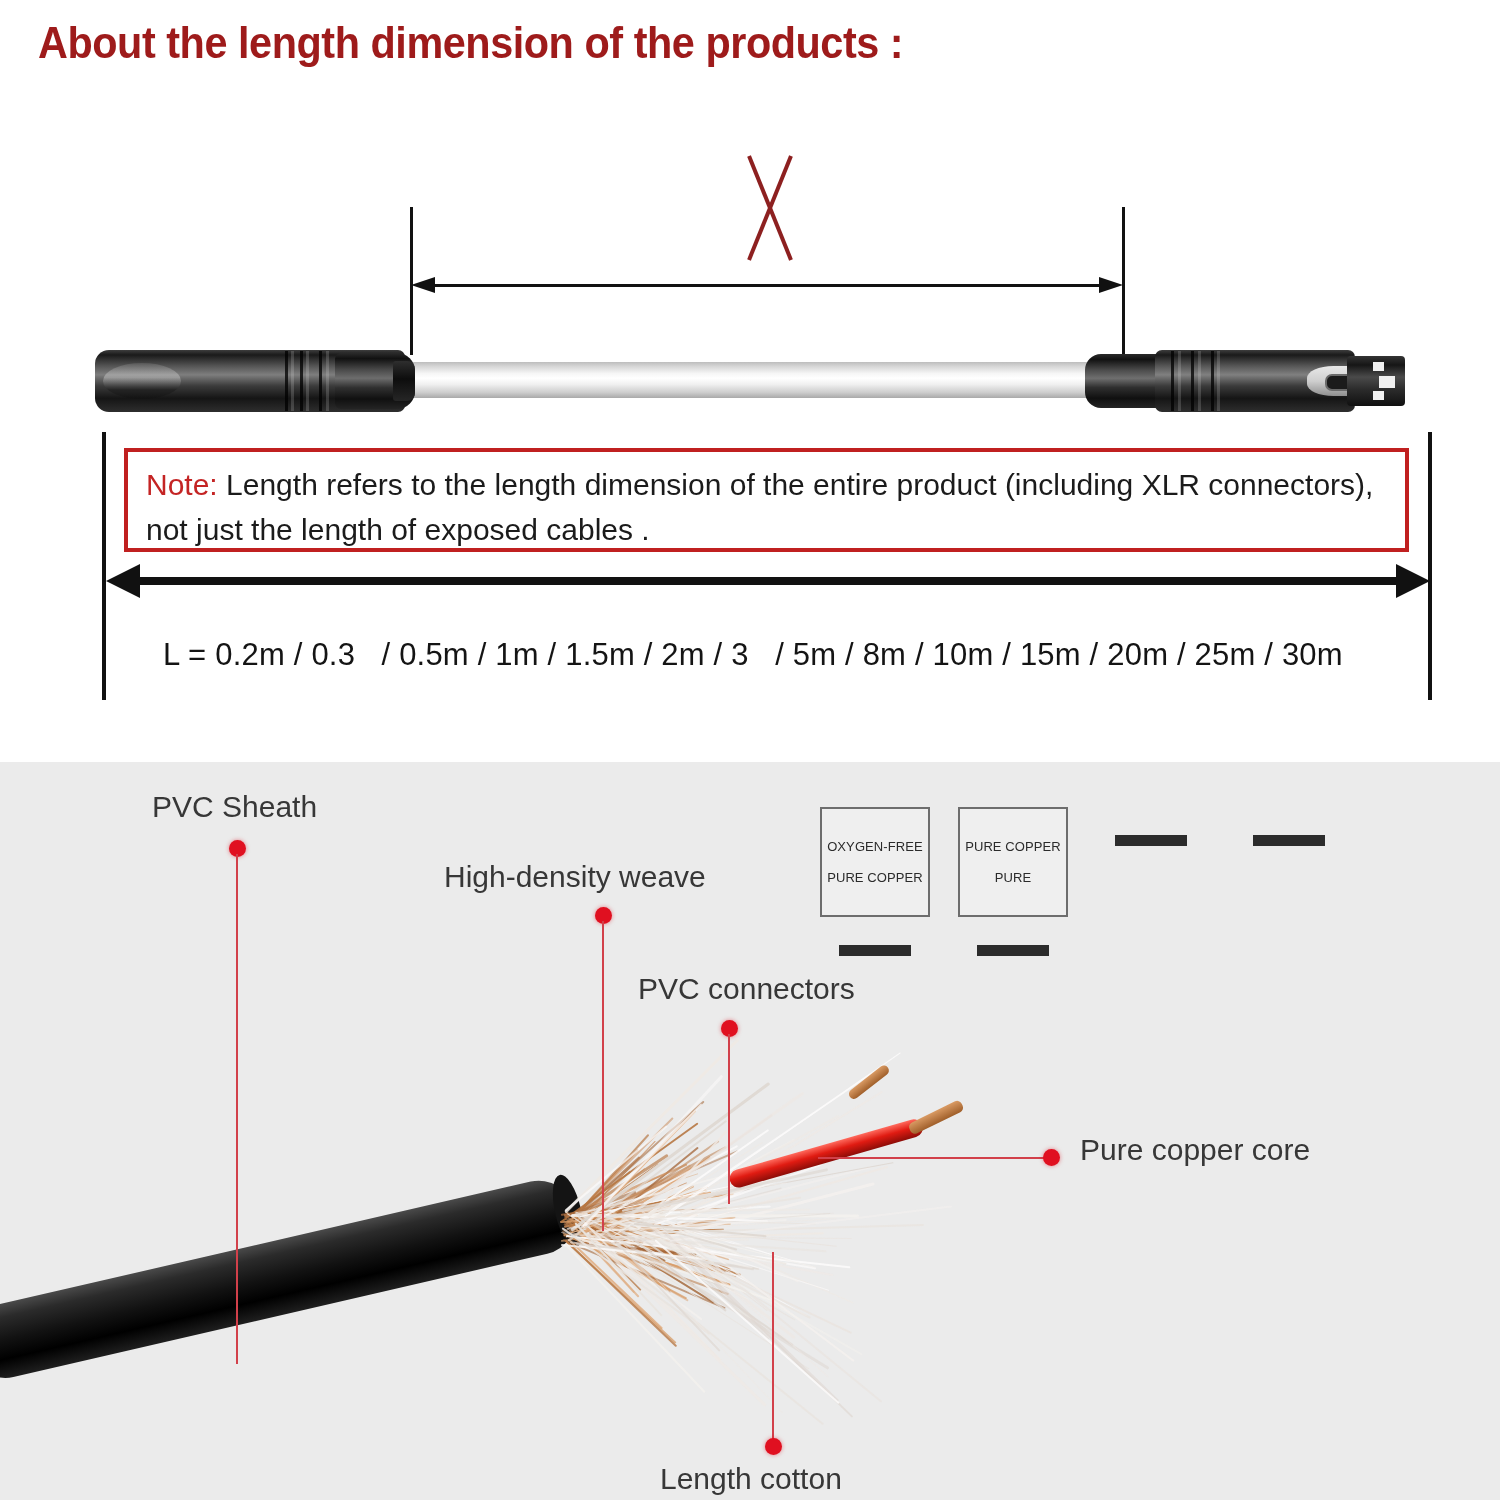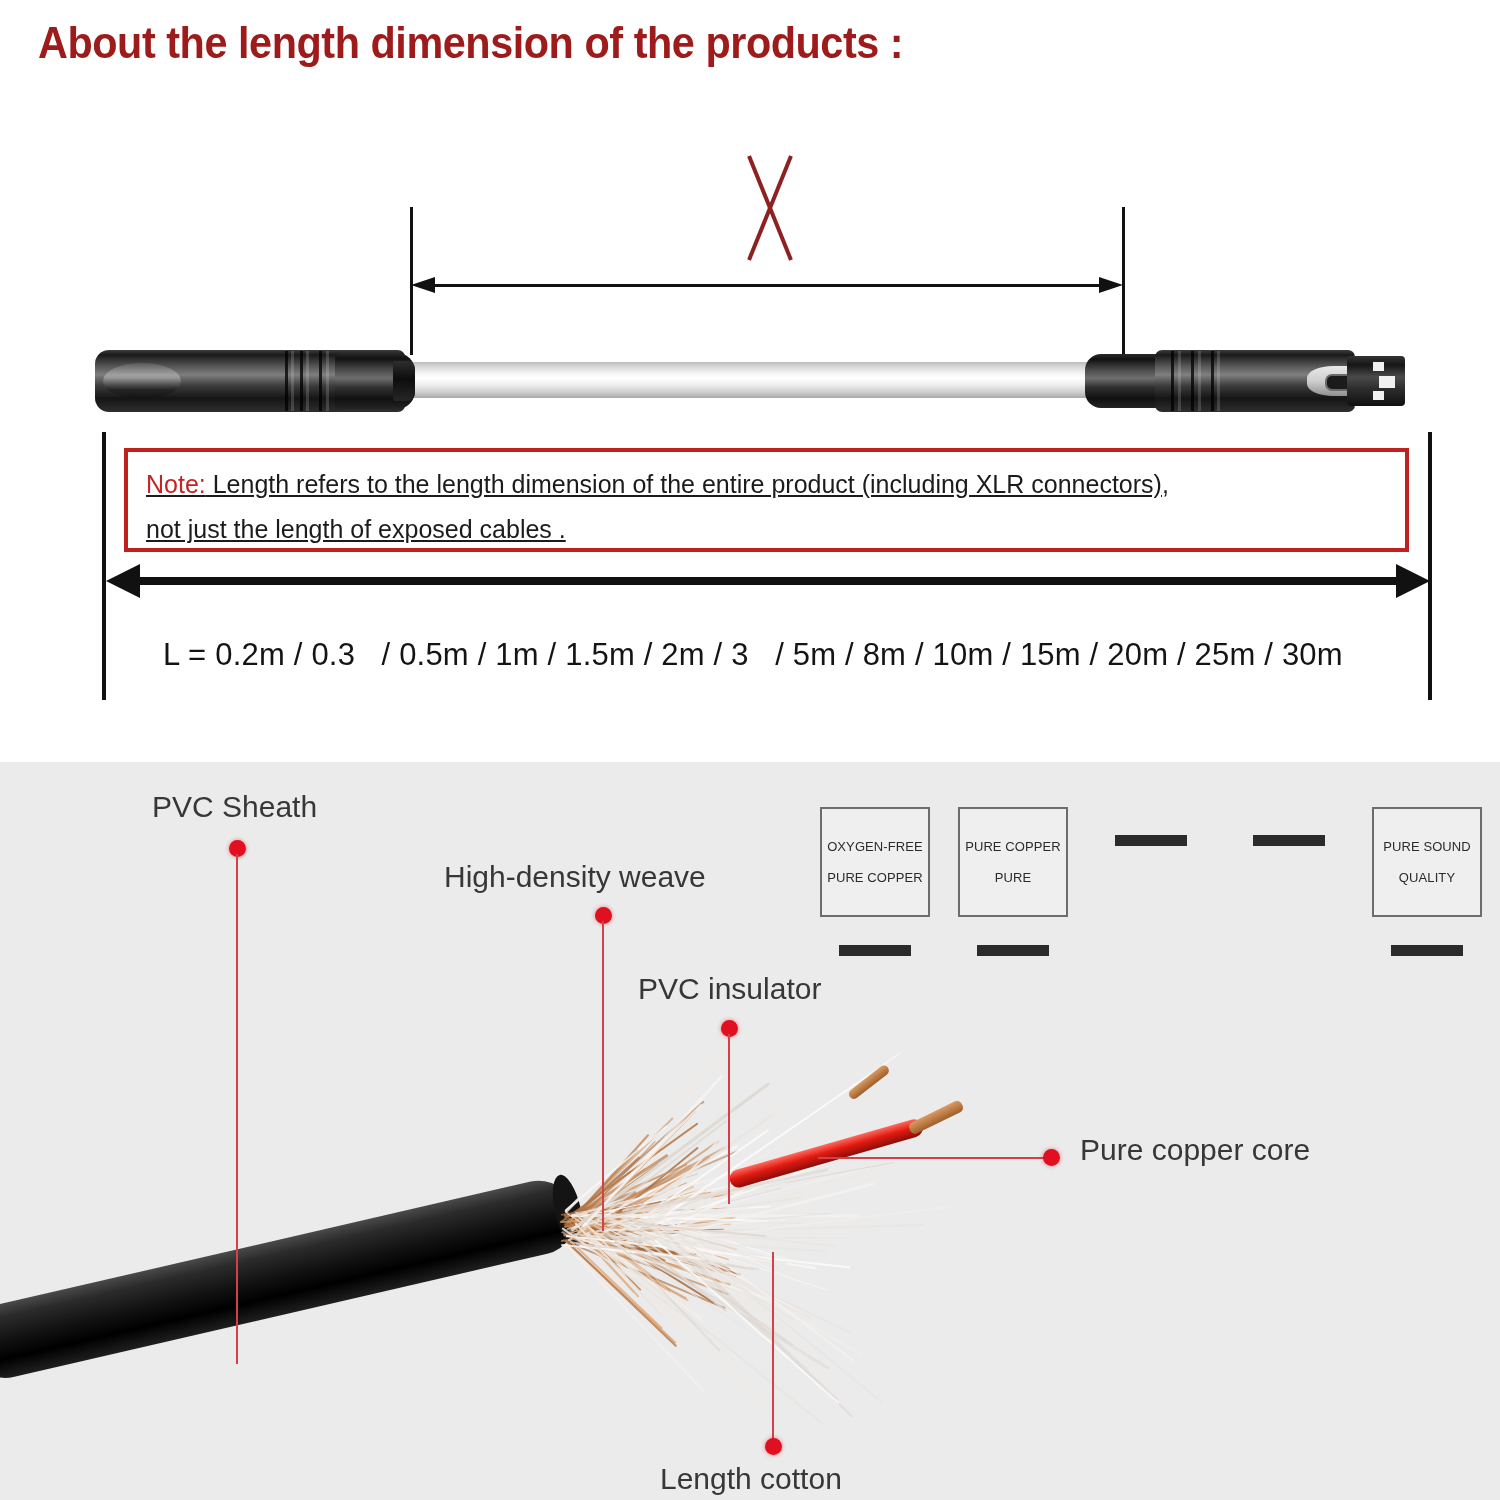--- a/index.html
+++ b/index.html
@@ -231,25 +231,24 @@
     left: 124px;
     top: 448px;
     width: 1285px;
     height: 104px;
     box-sizing: border-box;
     border: 4px solid #c02020;
     background: #ffffff;
     padding: 10px 16px 0 18px;
   }
   #note-box .line {
-    font-size: 25px;
+    font-size: 30px;
     color: #1b1b1b;
     line-height: 45px;
     white-space: nowrap;
-    text-decoration: underline;
   }
   #note-box .note-kw { color: #c42424; }
 
   
   #ext-left-full  { position: absolute; left: 102px;  top: 432px; width: 4px; height: 268px; background:#111111; }
   #ext-right-full { position: absolute; left: 1428px; top: 432px; width: 4px; height: 268px; background:#111111; }
 
   #arrow-full {
     position: absolute;
     left: 106px;
@@ -527,27 +526,20 @@
       </div>
 
       <div class="feature-cell">
         <div class="feature-bar"></div>
       </div>
 
       <div class="feature-cell">
         <div class="feature-bar"></div>
       </div>
 
-      <div class="feature-cell">
-        <div class="feature-box">
-          <span class="fl">PURE SOUND</span>
-          <span class="fl">QUALITY</span>
-        </div>
-        <div class="feature-bar"></div>
-      </div>
     </div>
 
     <div id="cable-photo">
       <div id="sheath"></div>
       <div id="sheath-cap"></div>
       <div class="fiber-fan" id="fan">
           <span class="fiber" style="width: 146.776px; height: 2.43px; background: rgb(201, 138, 88); opacity: 0.9; top: 71.9px; left: 5.5px; transform: rotate(29.5deg);"></span>
           <span class="fiber" style="width: 147.883px; height: 1.59px; background: rgb(215, 155, 102); opacity: 0.73; top: 89.6px; left: 22.7px; transform: rotate(-2.8deg);"></span>
           <span class="fiber" style="width: 152.756px; height: 1.08px; background: rgb(224, 171, 125); opacity: 0.45; top: 98px; left: 9.2px; transform: rotate(-3deg);"></span>
           <span class="fiber" style="width: 139.384px; height: 1.01px; background: rgb(181, 116, 63); opacity: 0.62; top: 72.5px; left: 28.4px; transform: rotate(-2.2deg);"></span>
@@ -744,21 +736,21 @@
     </div>
 
     <div class="callout-label" style="left:152px; top:28px;">PVC Sheath</div>
     <div class="callout-dot" style="left:229px; top:78px;"></div>
     <div class="callout-line v" style="left:236px; top:92px; height:510px;"></div>
 
     <div class="callout-label" style="left:444px; top:98px;">High-density weave</div>
     <div class="callout-dot" style="left:595px; top:145px;"></div>
     <div class="callout-line v" style="left:602px; top:159px; height:310px;"></div>
 
-    <div class="callout-label" style="left:638px; top:210px;">PVC insulator</div>
+    <div class="callout-label" style="left:638px; top:210px;">PVC connectors</div>
     <div class="callout-dot" style="left:721px; top:258px;"></div>
     <div class="callout-line v" style="left:728px; top:272px; height:170px;"></div>
 
     <div class="callout-line h" style="left:818px; top:395px; width:228px;"></div>
     <div class="callout-dot" style="left:1043px; top:387px;"></div>
     <div class="callout-label" style="left:1080px; top:371px;">Pure copper core</div>
 
     <div class="callout-line v" style="left:772px; top:490px; height:190px;"></div>
     <div class="callout-dot" style="left:765px; top:676px;"></div>
     <div class="callout-label" style="left:660px; top:700px;">Length cotton</div>

